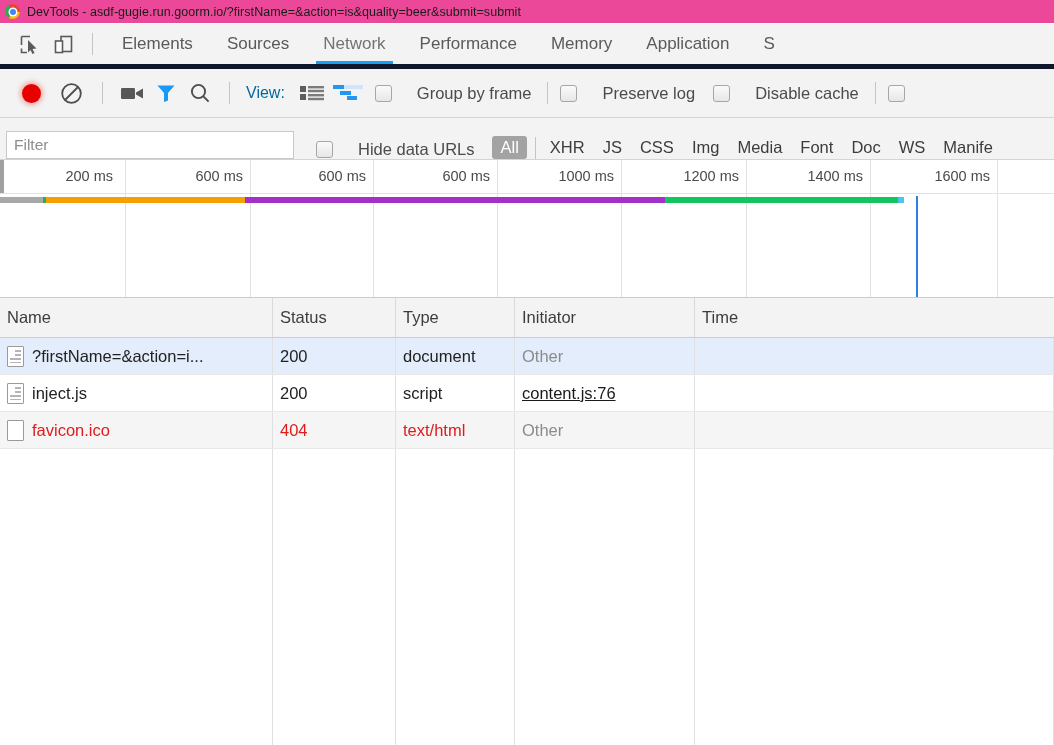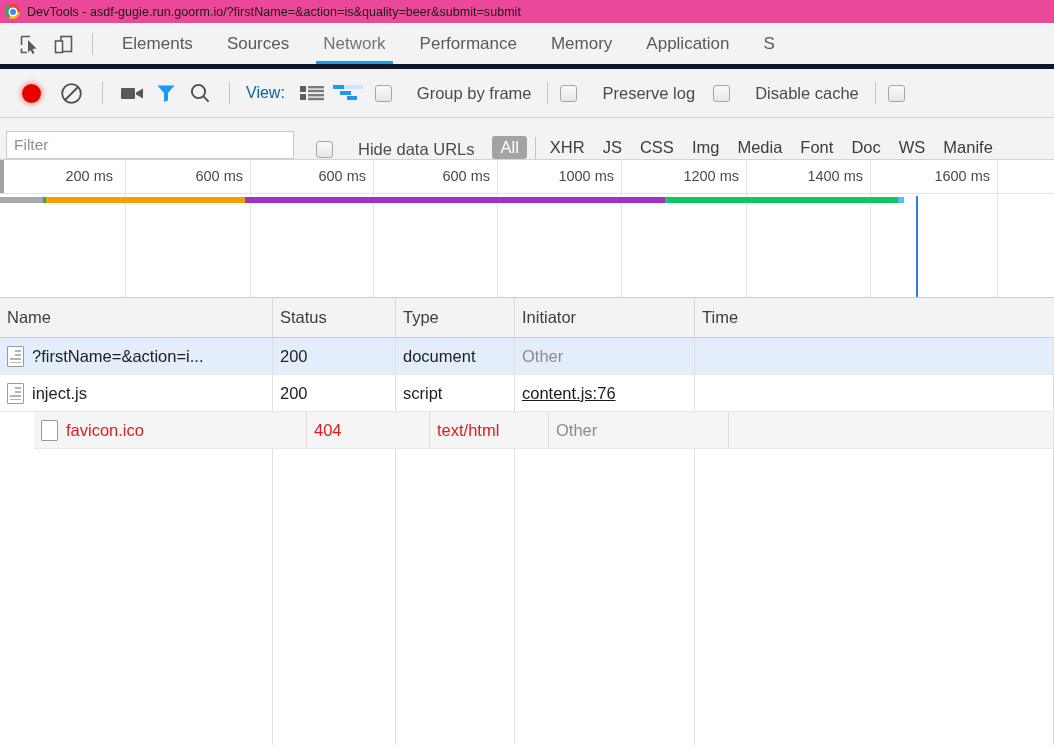--- a/index.html
+++ b/index.html
@@ -243,21 +243,21 @@
   .col-initiator { width: 180px; flex: 0 0 180px; }
   .col-time { flex: 1 1 auto; border-right: none; }
 
   .tbody { flex: 1 1 auto; position: relative; }
   .row {
     display: flex;
     height: 37px;
     border-bottom: 1px solid #e8e8e8;
   }
   .row.selected { background: #e3edfb; justify-content: center; }
-  .row.odd { background: #f5f5f5; margin-left: 34px; }
+  .row.odd { background: #f5f5f5; }
   .td {
     font-size: 16.5px;
     color: #222222;
     display: flex;
     align-items: center;
     padding-left: 7px;
     border-right: 1px solid #e0e0e0;
     white-space: nowrap;
     overflow: hidden;
   }

